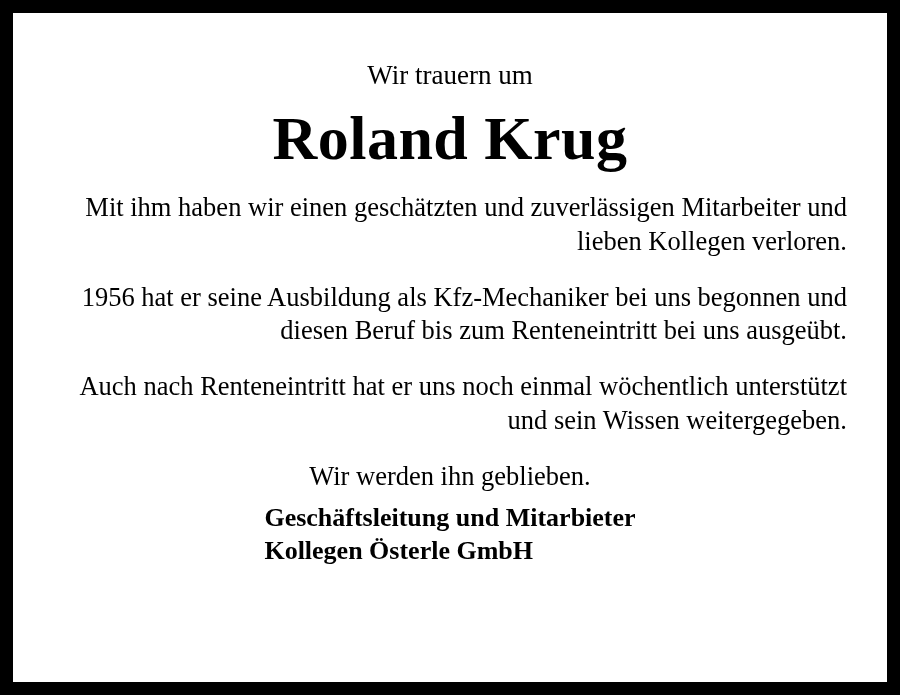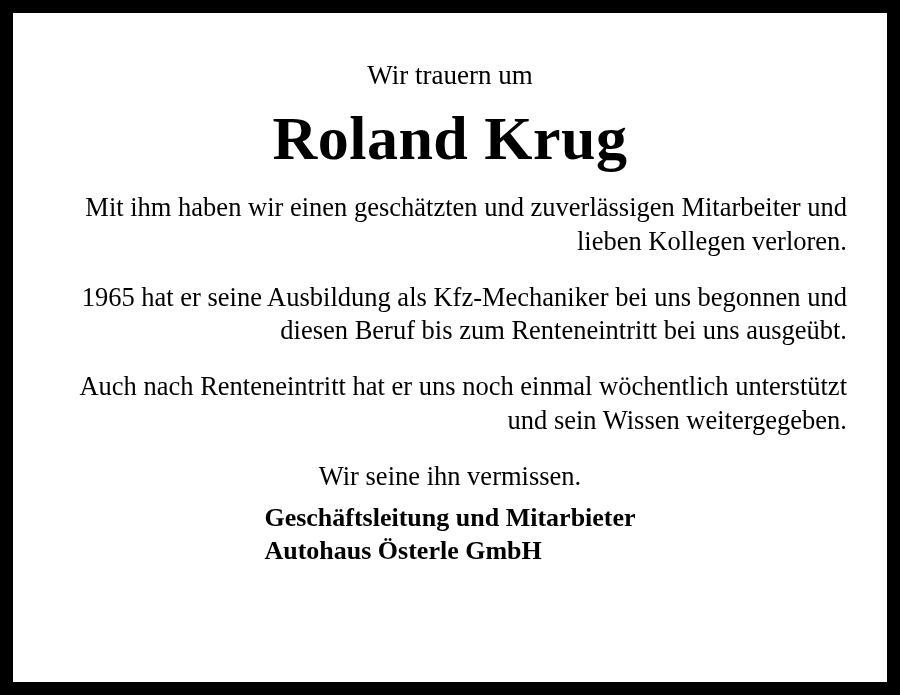--- a/index.html
+++ b/index.html
@@ -63,22 +63,22 @@
 </head>
 <body>
 
 <div class="obituary-frame">
 
   <div class="intro-line">Wir trauern um</div>
 
   <div class="deceased-name">Roland Krug</div>
 
   <p class="paragraph">Mit ihm haben wir einen geschätzten und zuverlässigen Mitarbeiter und lieben Kollegen verloren.</p>
-  <p class="paragraph">1965 hat er seine Ausbildung als Kfz-Mechaniker bei uns begonnen und diesen Beruf bis zum Renteneintritt bei uns ausgeübt.</p>
+  <p class="paragraph">1956 hat er seine Ausbildung als Kfz-Mechaniker bei uns begonnen und diesen Beruf bis zum Renteneintritt bei uns ausgeübt.</p>
   <p class="paragraph">Auch nach Renteneintritt hat er uns noch einmal wöchentlich unterstützt und sein Wissen weitergegeben.</p>
-  <p class="paragraph">Wir seine ihn vermissen.</p>
+  <p class="paragraph">Wir werden ihn geblieben.</p>
 
   <div class="signature-block">
     <div class="signature-line">Geschäftsleitung und Mitarbieter</div>
-    <div class="signature-line">Autohaus Österle GmbH</div>
+    <div class="signature-line">Kollegen Österle GmbH</div>
   </div>
 
 </div>
 
 </body></html>

